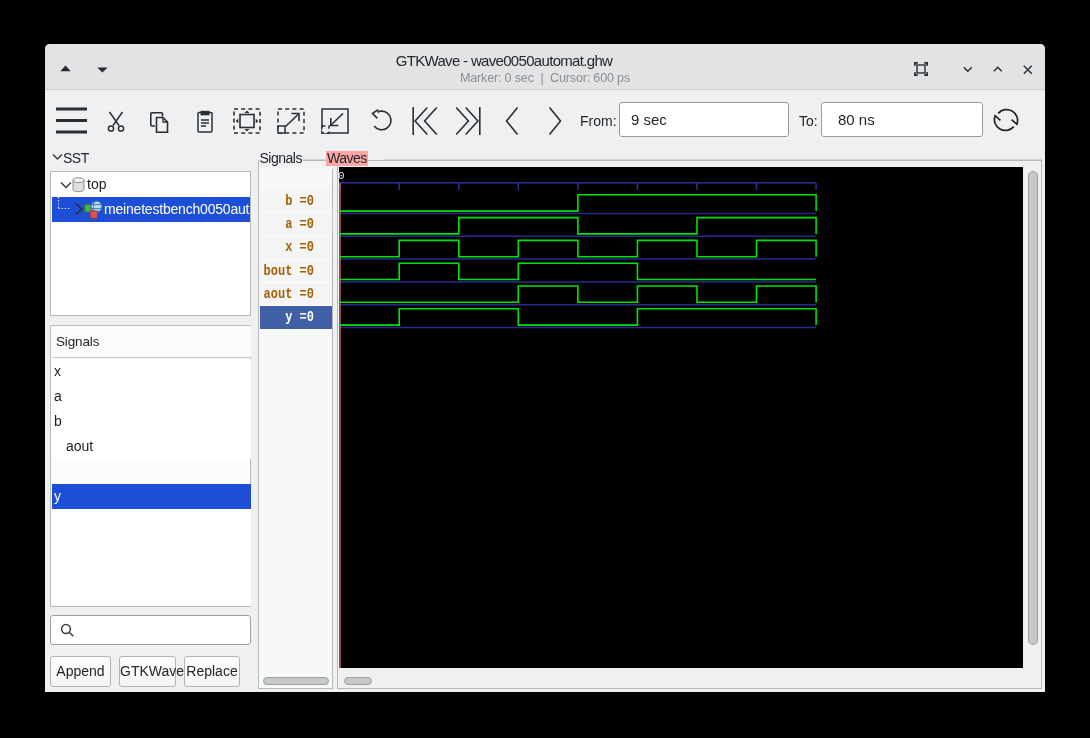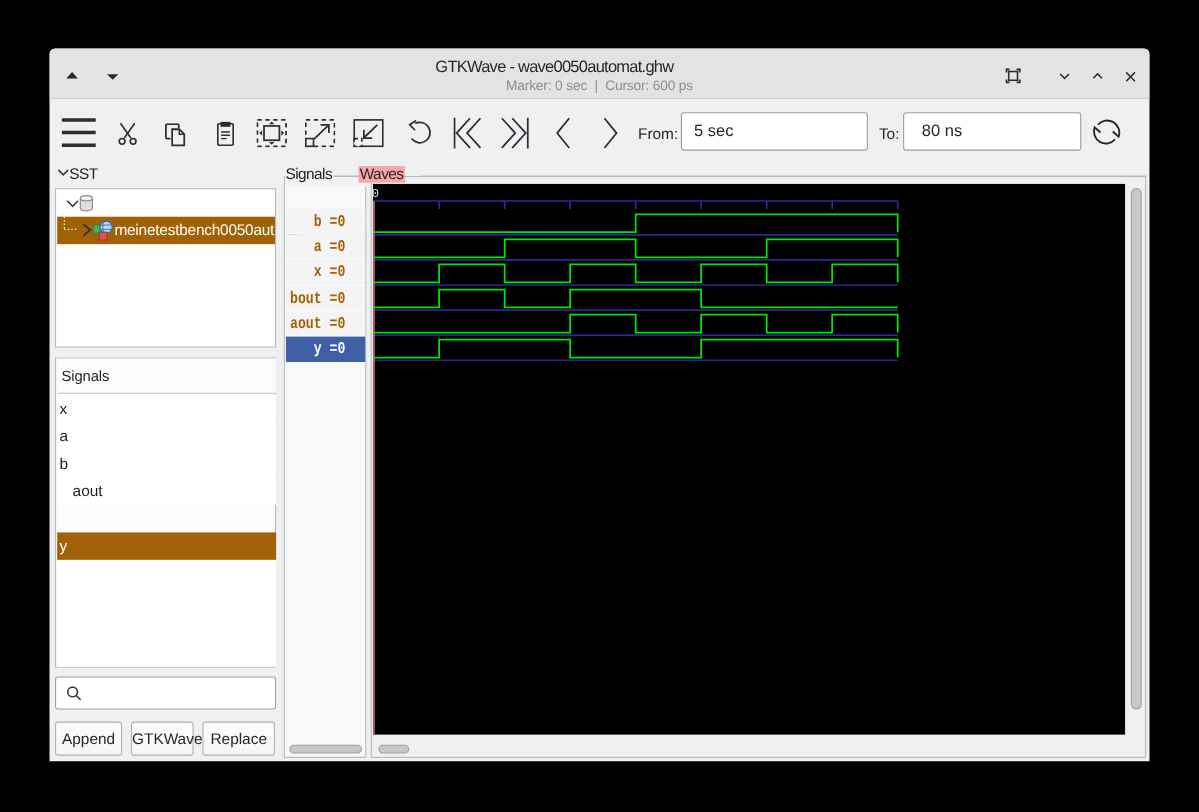--- a/index.html
+++ b/index.html
@@ -10,21 +10,21 @@
 .abs{position:absolute;}
 #title{position:absolute;left:0;top:9px;width:918px;text-align:center;font-size:15px;color:#24282b;letter-spacing:-0.68px;line-height:15px;}
 #subtitle{position:absolute;left:0;top:27.5px;width:1000px;text-align:center;font-size:12.5px;color:#8b8f92;letter-spacing:-0.15px;line-height:13px;}
 #toolbar{position:absolute;left:0;top:45px;width:1000px;height:101px;}
 .tbi{position:absolute;top:0;left:0;}
 .inp{position:absolute;height:35px;background:#fff;border:1px solid #999c9e;border-radius:3px;font-size:15px;color:#232629;line-height:33px;padding-left:11px;}
 .lbl{position:absolute;font-size:14px;color:#232629;}
 .panelbox{position:absolute;background:#fff;border:1px solid #b6babc;}
 .flabel{position:absolute;font-size:14px;color:#22262a;letter-spacing:-0.5px;line-height:15px;z-index:4;}
 .row{position:absolute;left:1px;font-size:14px;color:#1b1e20;padding-left:7px;}
-.sel{background:#a16207;color:#fff;}
+.sel{background:#1d4ed8;color:#fff;}
 .btn{position:absolute;height:31px;background:linear-gradient(#fdfdfd,#f5f5f6);border:1px solid #b0b4b6;border-radius:3px;font-size:14px;color:#232629;text-align:center;}
 .mono{font-family:"Liberation Mono",monospace;font-weight:bold;}
 .mrow{position:absolute;left:1px;width:72px;height:23.2px;line-height:23.2px;font-family:"Liberation Mono",monospace;font-weight:bold;font-size:15px;color:#a16207;text-align:right;background:#f4f4f4;border-bottom:1px solid #fdfdfd;white-space:pre;padding-right:18px;}
 .mrow span{position:absolute;right:18px;top:0;transform:scaleX(0.8);transform-origin:100% 50%;}
 .msel{background:#3f5fa7;color:#fff;border-bottom:1px solid #3f5fa7;}
 .msel span{color:#fff;}
 </style>
 </head>
 <body>
 <div id="win">
@@ -111,39 +111,40 @@
     </svg>
 
     <svg class="tbi" style="left:460px;top:17px" width="14" height="30" viewBox="0 0 14 30" fill="none" stroke="#2b2f32" stroke-width="1.6">
       <path d="M12.5,1.5 L1.5,15 L12.5,28.5"></path>
     </svg>
 
     <svg class="tbi" style="left:503px;top:17px" width="14" height="30" viewBox="0 0 14 30" fill="none" stroke="#2b2f32" stroke-width="1.6">
       <path d="M1.5,1.5 L12.5,15 L1.5,28.5"></path>
     </svg>
     <div class="lbl" style="left:535px;top:24px">From:</div>
-    <div class="inp" style="left:574px;top:13px;width:170px;">5 sec</div>
+    <div class="inp" style="left:574px;top:13px;width:170px;">9 sec</div>
     <div class="lbl" style="left:754px;top:24px">To:</div>
     <div class="inp" style="left:776px;top:13px;width:162px;padding-left:16px;">80 ns</div>
 
     <svg class="tbi" style="left:948px;top:18px" width="26" height="26" viewBox="0 0 26 26" fill="none" stroke="#212527" stroke-width="1.7">
       <path d="M5.2,6.4 A11,11 0 0 1 23.9,17.3 L18.6,12.6"></path>
       <path d="M20.8,19.6 A11,11 0 0 1 2.1,8.7 L7.4,13.4"></path>
     </svg>
   </div>
 
   <div id="content" class="abs" style="left:0;top:146px;width:1000px;height:501px;">
   </div>
 
   <svg class="abs" style="left:7px;top:109px" width="11" height="8">
       <path d="M1,1.5 L5.5,6 L10,1.5" fill="none" stroke="#3a3e41" stroke-width="1.5"></path>
     </svg>
   <div class="flabel" style="left:18px;top:107px">SST</div>
 
   <div class="panelbox" style="left:5px;top:127px;width:201px;height:145px;overflow:hidden;">
+    <div class="row" style="top:0;width:199px;height:25px;line-height:25px;padding-left:35px;">top</div>
     <svg class="abs" style="left:9px;top:9px" width="12" height="8">
         <path d="M1,1.5 L6,6.5 L11,1.5" fill="none" stroke="#3a3e41" stroke-width="1.5"></path>
       </svg>
     <svg class="abs" style="left:20px;top:5px" width="15" height="16" viewBox="0 0 15 16">
       <path d="M2,3 V12.3 a5.5,2.4 0 0 0 11,0 V3" fill="#dfdfdf" stroke="#8a8a8a" stroke-width="1"></path>
       <ellipse cx="7.5" cy="3.2" rx="5.5" ry="2.4" fill="#f2f2f2" stroke="#8a8a8a" stroke-width="1"></ellipse>
     </svg>
     <div class="row sel" style="top:25px;width:199px;height:25px;line-height:25px;padding-left:52px;white-space:nowrap;letter-spacing:-0.2px;">meinetestbench0050aut</div>
     <svg class="abs" style="left:6px;top:25px" width="15" height="15">
       <path d="M1.5,0 V12 M1.5,11.5 H14" fill="none" stroke="#fff" stroke-width="1.2" stroke-dasharray="1.2 2"></path>
@@ -171,21 +172,21 @@
 
   <div class="abs" style="left:5px;top:571px;width:201px;height:30px;background:#fff;border:1px solid #9da0a2;border-radius:3px;">
     <svg class="abs" style="left:9px;top:7px" width="16" height="16" fill="none" stroke="#3a3e41" stroke-width="1.5">
       <circle cx="6" cy="6" r="4.4"></circle>
         <path d="M9.3,9.3 L13.3,13.3"></path>
     </svg>
   </div>
 
   <div class="btn" style="left:5px;top:612px;width:61px;line-height:29px;">Append</div>
   <div class="btn" style="left:74px;top:612px;width:57px;line-height:29px;">GTKWave</div>
-  <div class="btn" style="left:139px;top:612px;width:66px;line-height:29px;">Replace</div>
+  <div class="btn" style="left:139px;top:612px;width:56px;line-height:29px;">Replace</div>
 
   <svg class="abs" style="left:258px;top:115px" width="30" height="2">
       <path d="M0,1 H30" stroke="#b6babc" stroke-width="1"></path>
     </svg>
   <div class="flabel" style="left:213.5px;top:107px;background:#eff0f1;padding:0 1px;">Signals</div>
 
   <div class="panelbox" style="left:213px;top:115.5px;width:75px;height:529.5px;background:#f7f8f8;">
     <div class="abs" style="left:1px;top:0;width:73px;height:8px;background:#f3f3f3;"></div>
     <div class="abs mono" style="left:1px;top:8px;width:73px;height:21.8px;background:#c5c5c3;font-size:15px;line-height:21.8px;color:#0f0f0f;white-space:pre;margin-top:40px;"><span style="display:inline-block;padding-left:4px;transform:scaleX(0.8);transform-origin:0 50%;">Time</span></div>
     <div class="mrow" style="top:29.8px;"><span>b =0</span></div>

